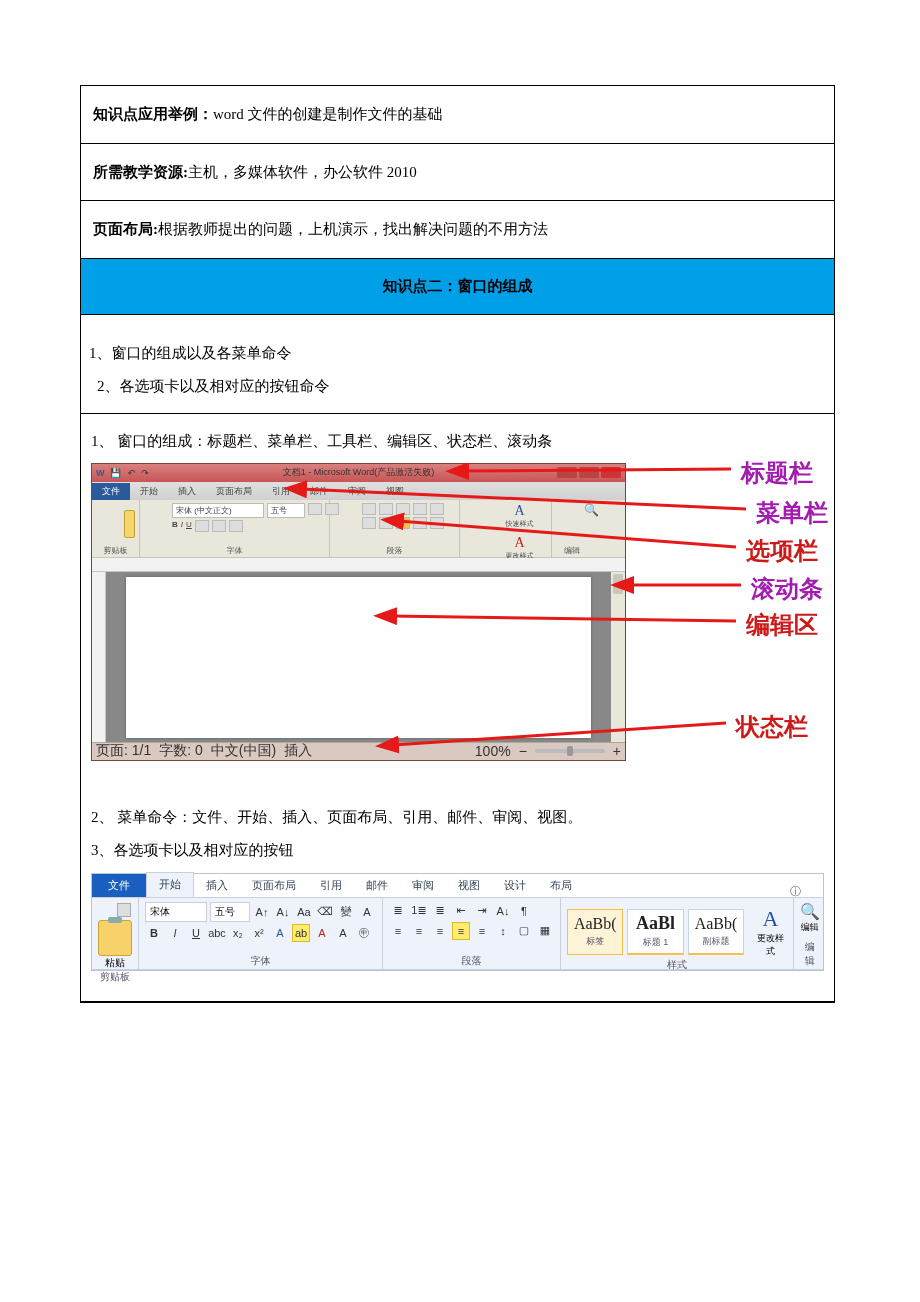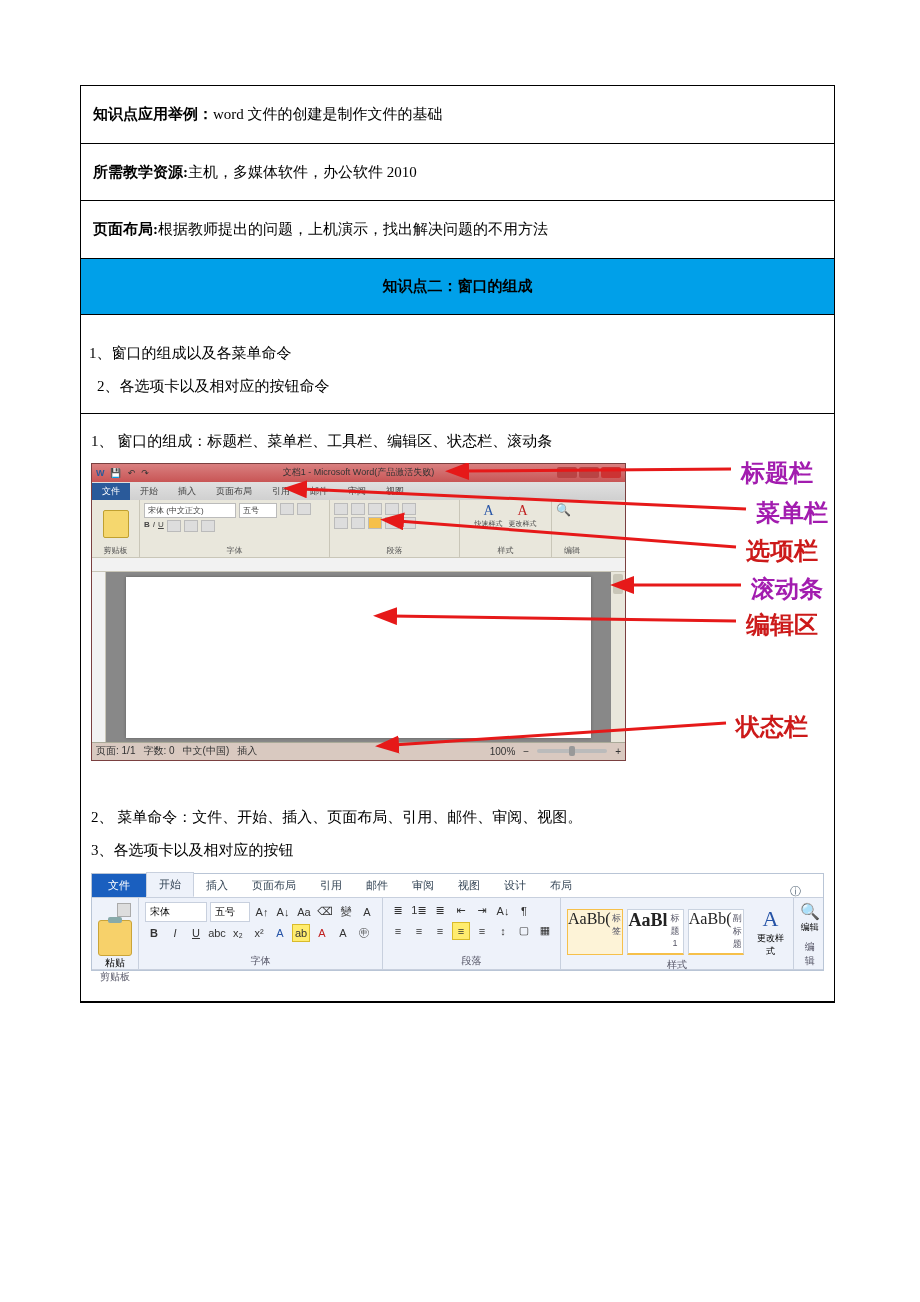--- a/index.html
+++ b/index.html
@@ -18,33 +18,33 @@
   .word-window { width: 535px; border: 1px solid #7a4040; font-family: "Microsoft YaHei", sans-serif; font-size: 9px; }
   .titlebar { background: linear-gradient(#d98080,#c85555); display:flex; align-items:center; justify-content:center; position:relative; height:18px; color:#333; }
   .titlebar .icons-left { position:absolute; left:4px; display:flex; gap:6px; }
   .titlebar .win-btns { position:absolute; right:4px; display:flex; gap:2px; }
   .titlebar .win-btns span { width:20px; height:11px; background:#b94444; display:inline-block; border-radius:2px; }
   .tabs { background: linear-gradient(#e0e0e0,#d0d0d0); display:flex; height:18px; align-items:flex-end; }
   .tabs span { padding: 2px 10px; color:#444; cursor:default; }
   .tabs .file-tab { background:#2a5a9a; color:#fff; padding: 2px 10px; }
   .ribbon { background:#e9e7dc; display:flex; height:58px; border-bottom:1px solid #c9c6b8; }
   .ribbon-group { border-right:1px solid #c9c6b8; padding:3px 4px 0 4px; display:flex; flex-direction:column; justify-content:space-between; }
-  .ribbon-group .tools { flex:1; font-size:8px; color:#444; display:flex; gap:3px; flex-wrap:wrap; align-items:flex-start; }
+  .ribbon-group .tools { flex:1; font-size:8px; color:#444; display:flex; gap:3px; flex-wrap:wrap; align-items:flex-start;margin-left:28px; }
   .ribbon-group .grp-label { text-align:center; font-size:8px; color:#555; margin-bottom:1px; }
   .clipboard-icon { width:26px; height:28px; background:#f5d76e; border:1px solid #c0a030; border-radius:2px; margin:auto; }
   .btn { display:inline-block; width:14px; height:12px; background:#ddd; border:1px solid #bbb; }
   .fontbox { border:1px solid #bbb; background:#fff; height:15px; padding:0 3px; display:inline-flex; align-items:center; }
   .ruler { background:#f2f2f2; height:14px; border-bottom:1px solid #c9c6b8; position:relative; font-size:7px; color:#666; }
   .editarea { height:170px; display:flex; }
   .vruler { width:14px; background:#f2f2f2; border-right:1px solid #c9c6b8; }
   .docbg { flex:1; background:#888; display:flex; justify-content:center; align-items:flex-start; }
   .page-inner { background:#fff; width:92%; height:95%; margin-top:5px; box-shadow:0 0 3px rgba(0,0,0,0.3); }
   .vscroll { width:14px; background:#e9e7dc; display:flex; flex-direction:column; align-items:center; }
   .vscroll .thumb { background:#c9c6b8; width:10px; height:20px; margin-top:2px; border-radius:2px; }
-  .statusbar { background:#d9c9c0; height:18px; border-top:1px solid #aa9; display:flex; align-items:center; font-size:10px; color:#333; padding:0 4px; gap:8px; }
+  .statusbar { background:#d9c9c0; height:18px; border-top:1px solid #aa9; display:flex; align-items:center; font-size:14px; color:#333; padding:0 4px; gap:8px; }
   .statusbar .spacer { flex:1; }
   .statusbar .slider { width:70px; height:4px; background:#bbb; border-radius:2px; position:relative; }
   .statusbar .slider::after { content:""; position:absolute; left:46%; top:-3px; width:6px; height:10px; background:#999; border-radius:2px; }
   .anno-label { font-family:"SimHei","黑体",sans-serif; font-size:24px; font-weight:bold; white-space:nowrap; }
   .anno-blue { color:#a21caf; }
   .anno-red { color:#cc1a1a; }
   .arrow { stroke:#e61919; stroke-width:3; fill:none; }
   .arrow-head { fill:#e61919; }
   .ribbon2 { font-family:"Microsoft YaHei",sans-serif; font-size:11px; border:1px solid #b9c5d6; margin-top:6px; }
   .ribbon2 .tabs2 { background:#fff; border-bottom:1px solid #c8d0de; height:24px; display:flex; align-items:flex-end; position:relative; }
@@ -52,21 +52,21 @@
   .ribbon2 .tabs2 .file2 { background:#1a5fbf; color:#fff; padding:4px 16px; }
   .ribbon2 .tabs2 .active2 { border:1px solid #c8d0de; border-bottom:1px solid #eef2fa; background:#eef2fa; }
   .ribbon2 .tabs2 .helpicon { position:absolute; right:10px; top:6px; color:#567; }
   .ribbon2 .body2 { background:#eef2fa; display:flex; height:72px; border-bottom:1px solid #c8d0de; }
   .ribbon2 .grp2 { border-right:1px solid #c8d0de; padding:4px 6px 0 6px; display:flex; flex-direction:column; justify-content:space-between; }
   .ribbon2 .grp2 .lbl2 { text-align:center; font-size:10px; color:#556; margin-bottom:1px; }
   .ribbon2 .clipbig { width:34px; height:36px; background:#f7d16a; border:1px solid #caa438; border-radius:3px; margin:2px auto 0; position:relative; }
   .ribbon2 .clipbig::before { content:""; position:absolute; top:-4px; left:9px; width:14px; height:6px; background:#8aa; border-radius:2px; }
   .ribbon2 .small-ic { width:14px; height:14px; display:inline-block; background:#ddd; border:1px solid #aaa; margin:1px; }
   .ribbon2 .style-gal { display:flex; gap:4px; align-items:center; padding-top:4px; }
-  .ribbon2 .style-card { border:1px solid #cad3e0; border-bottom:2px solid #f6c04a; width:62px; height:46px; text-align:center; background:#fff; display:flex; flex-direction:row; justify-content:center; }
+  .ribbon2 .style-card { border:1px solid #cad3e0; border-bottom:2px solid #f6c04a; width:62px; height:46px; text-align:center; background:#fff; display:flex; flex-direction:column; justify-content:center; }
   .ribbon2 .style-card.active { border:1px solid #f6c04a; background:#fdf3d7; }
   .ribbon2 .style-card .aa { font-family:"Times New Roman",serif; font-size:16px; color:#222; }
   .ribbon2 .style-card .nm { font-size:9px; color:#556; margin-top:2px; }
   .ribbon2 .bigA { font-family:"Times New Roman",serif; font-size:22px; color:#2553a6; }
   .ribbon2 .fontrow { display:flex; gap:3px; align-items:center; margin-bottom:2px; }
   .ribbon2 .fb { border:1px solid #c8d0de; background:#fff; height:20px; padding:0 4px; display:flex; align-items:center; font-size:10px; }
   .ribbon2 .tbtn { width:18px; height:18px; border:1px solid transparent; display:inline-flex; align-items:center; justify-content:center; font-size:11px; color:#333; }
   .ribbon2 .tbtn.hl { background:#ffec6e; border:1px solid #d9bb2a; }
   svg.overlay { position:absolute; left:0; top:0; pointer-events:none; }
 </style>

